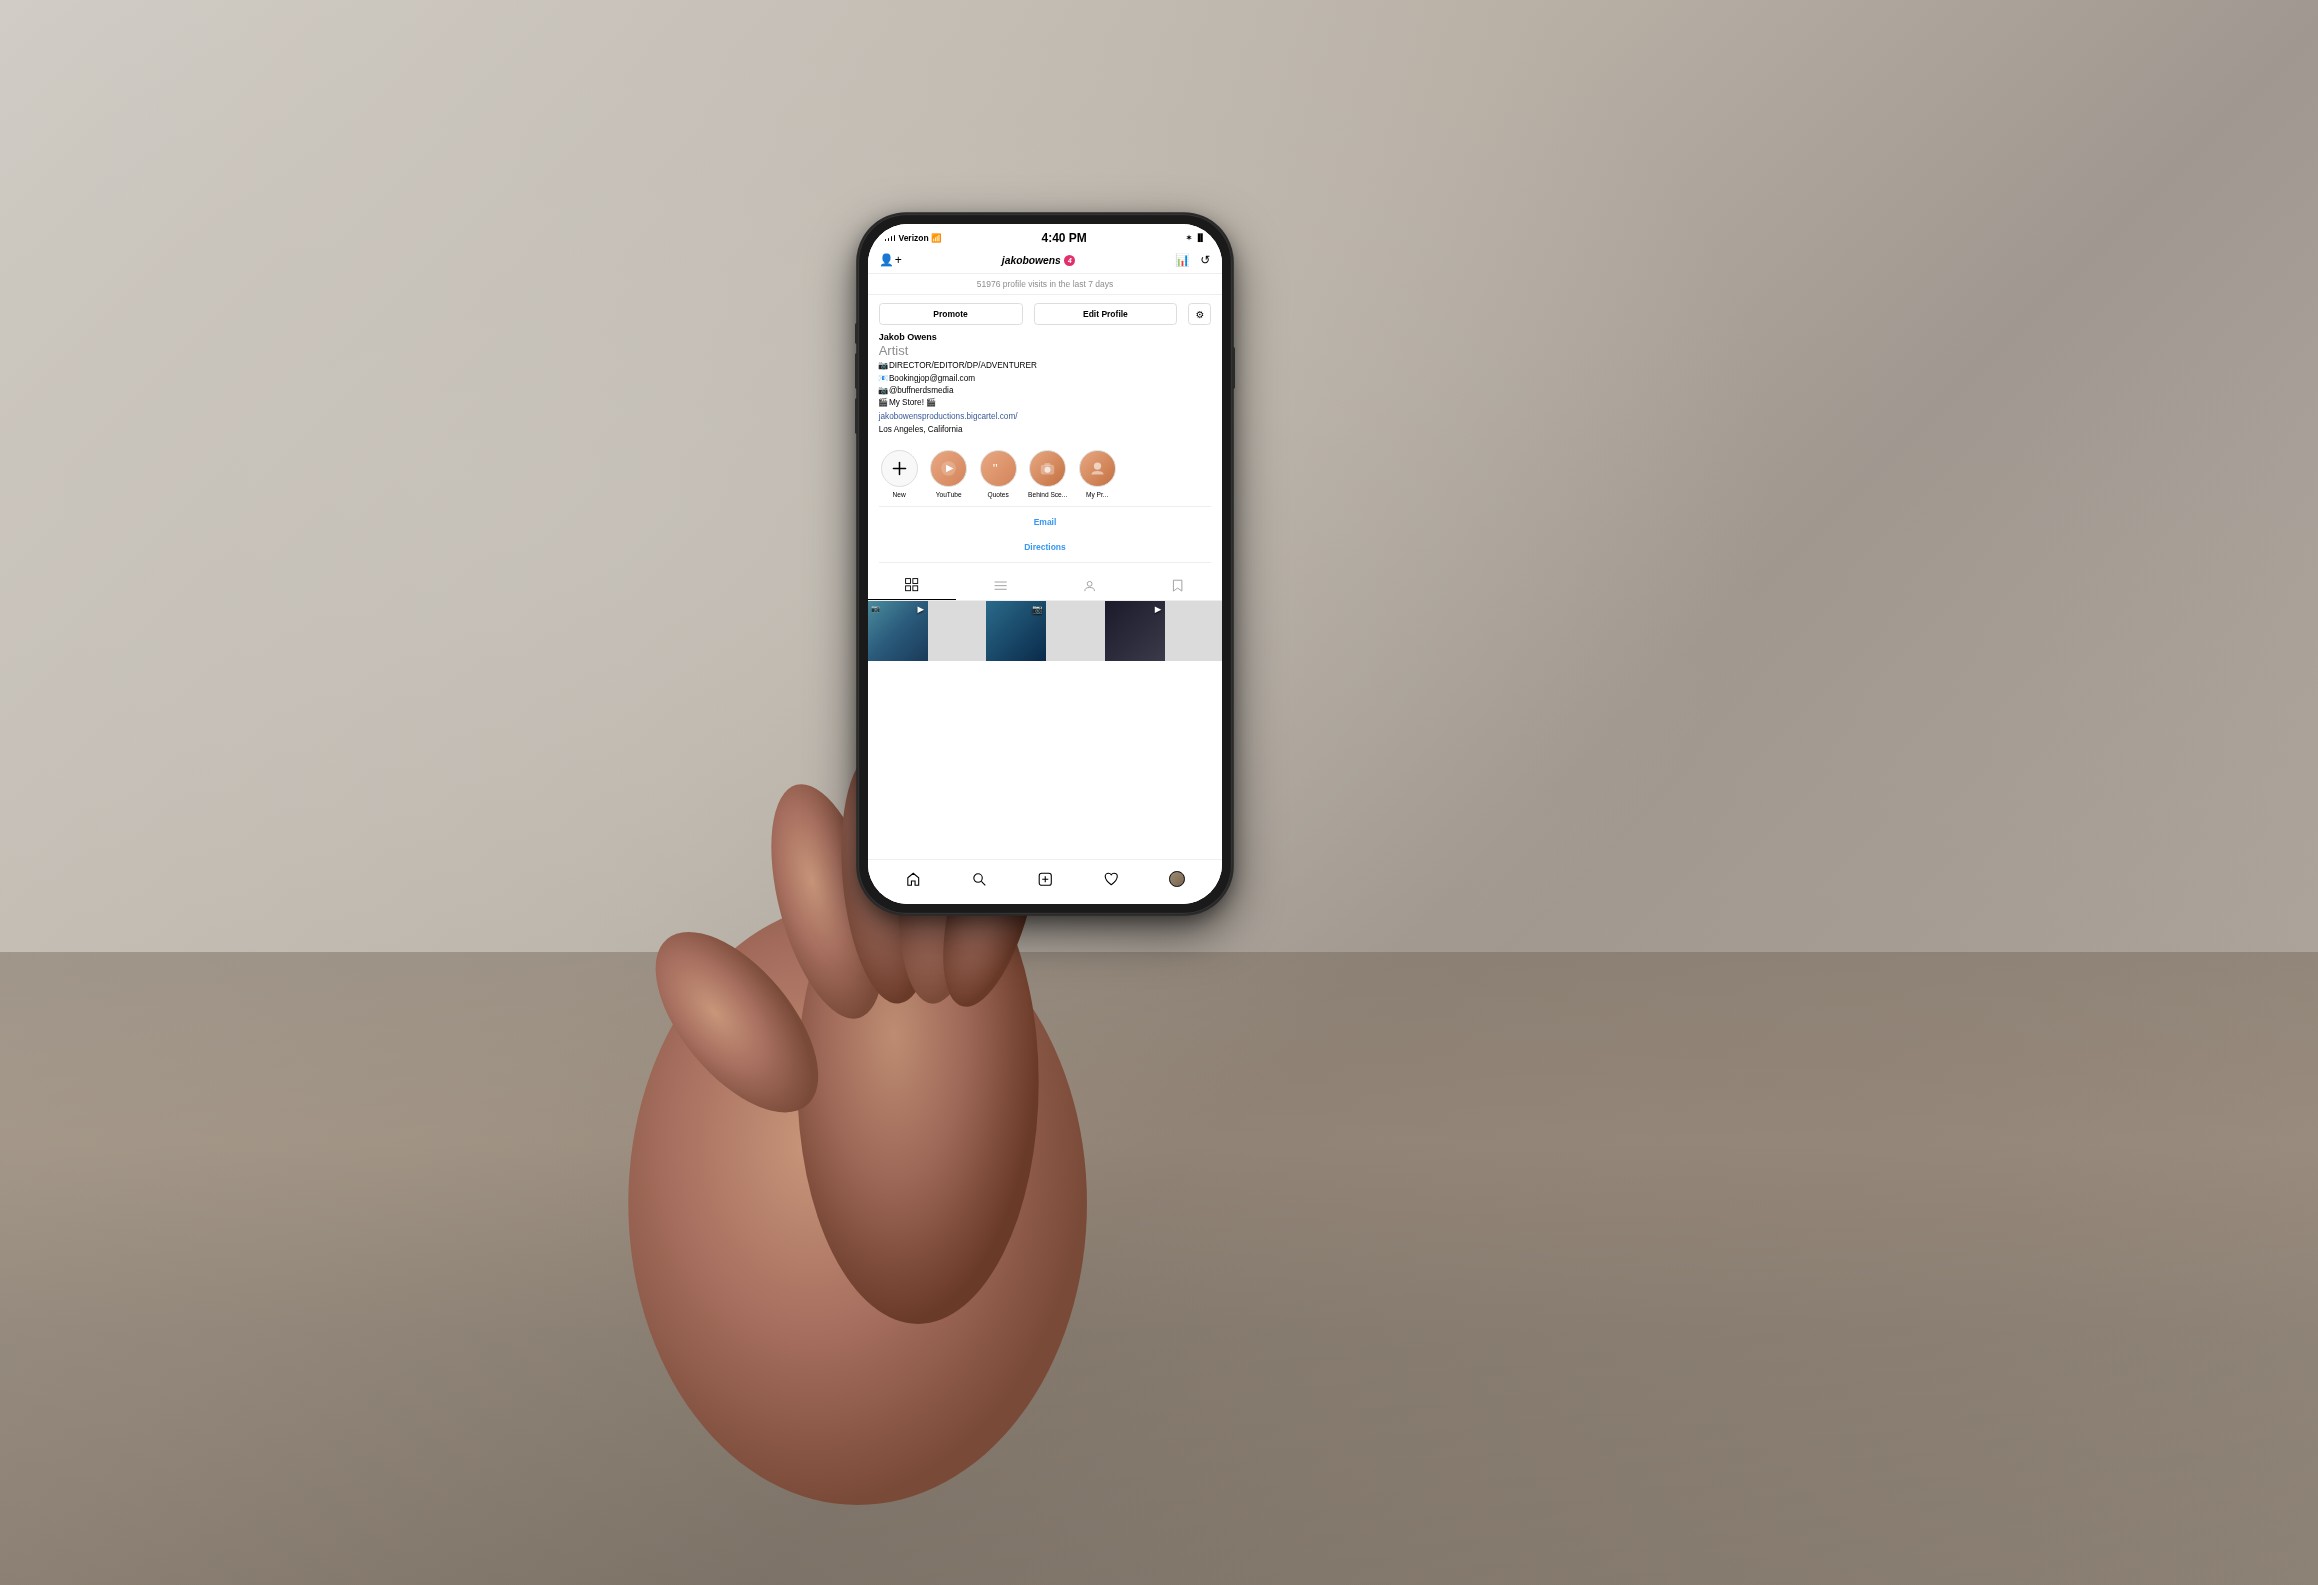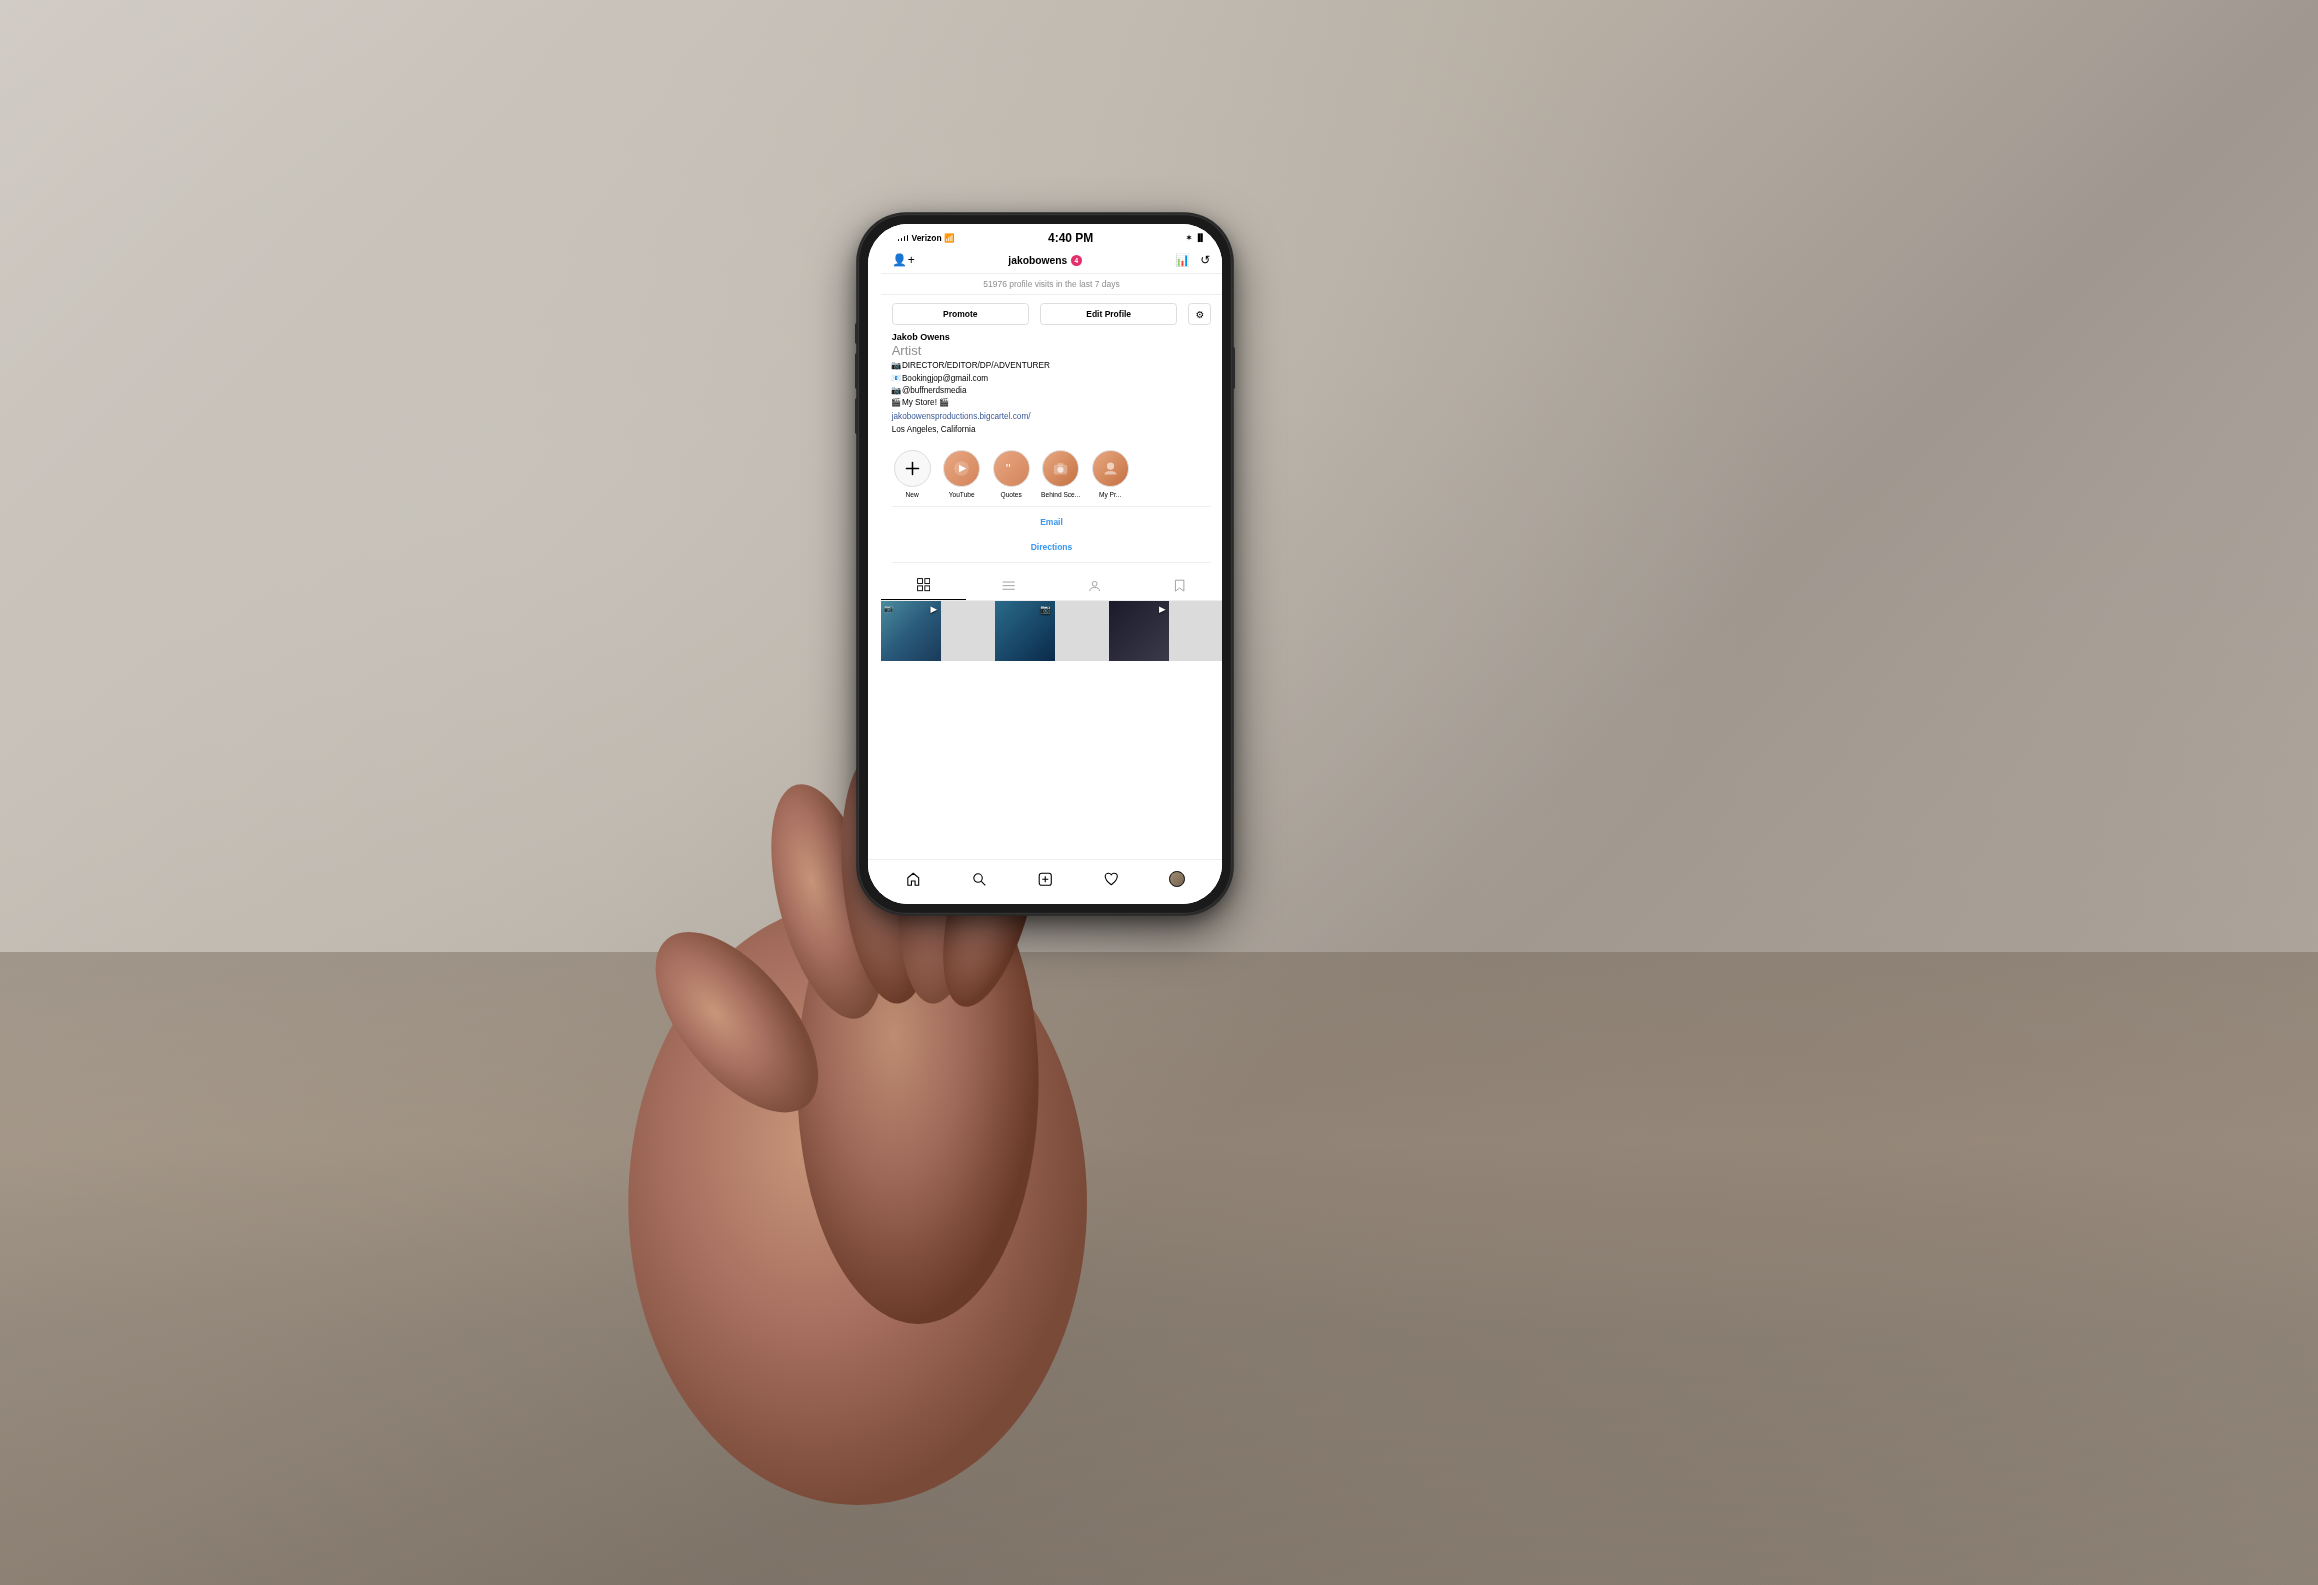--- a/index.html
+++ b/index.html
@@ -78,21 +78,20 @@
     
     .screen {
       position: absolute;
       top: 0;
       left: 0;
       right: 0;
       bottom: 0;
       background: #ffffff;
       border-radius: 12px;
       overflow: hidden;
-      padding-left: 13px;
     }
 
     
     .status-bar {
       display: flex;
       align-items: center;
       justify-content: space-between;
       padding: 7.2px 17px 3.6px;
       background: #fff;
       font-size: 9px;
@@ -132,20 +131,21 @@
       gap: 9.7px;
     }
 
     .nav-title {
       display: flex;
       align-items: center;
       gap: 3.6px;
       font-size: 11px;
       font-weight: 600;
       color: #000;
+      font-style: italic;
     }
 
     .notification-badge {
       background: #e1306c;
       color: #fff;
       border-radius: 50%;
       width: 11px;
       height: 11px;
       font-size: 6.6px;
       display: flex;

